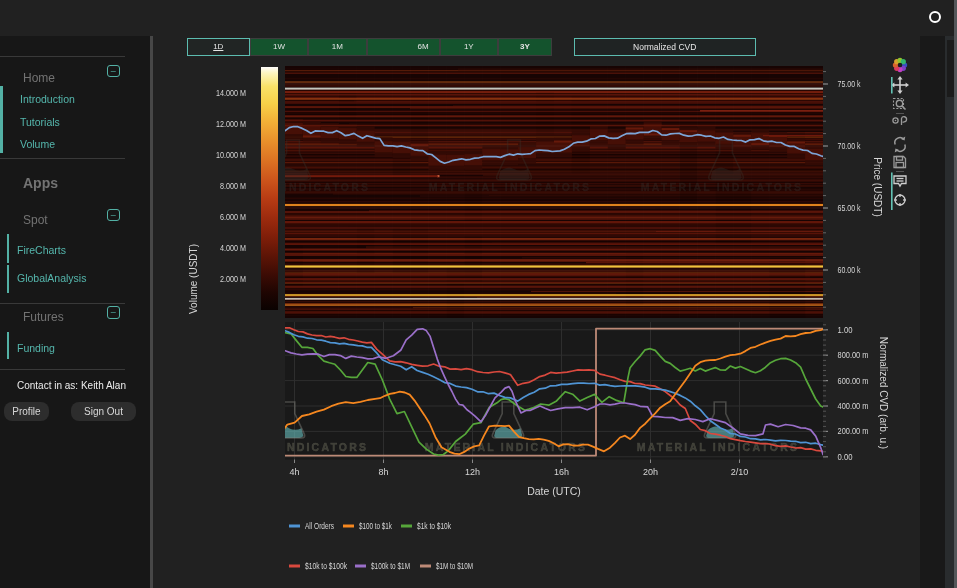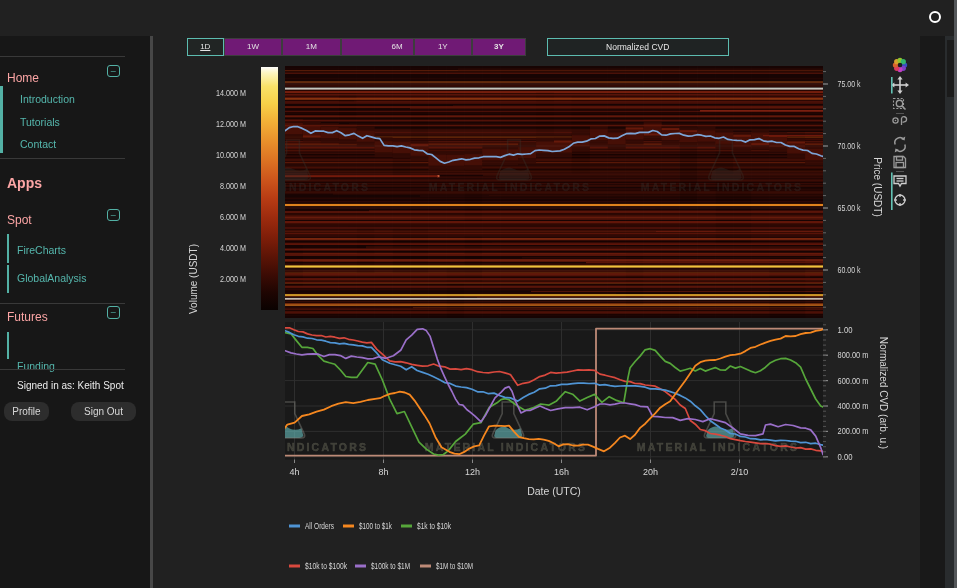--- a/index.html
+++ b/index.html
@@ -7,35 +7,35 @@
   font-family:"Liberation Sans", sans-serif; }
 #page { position:relative; width:957px; height:588px; }
 .abs { position:absolute; }
 #topbar { left:0; top:0; width:950px; height:36px; background:#2f71b0; z-index:5; }
 #topbar .title { position:absolute; left:42px; top:7px; color:#fff; font-size:17px; letter-spacing:0.2px; }
 #burger { position:absolute; left:8px; top:10px; width:11px; height:14px; }
 #burger div { width:11px; height:2px; background:#fff; margin-bottom:2.6px; border-radius:1px; }
 #spinner { position:absolute; left:929px; top:11px; width:12px; height:12px; border:2.4px solid #fff; border-radius:50%; }
 #sidebar { left:0; top:36px; width:150px; height:552px; background:#171717; z-index:4; color:#eee; }
 .hr { position:absolute; left:0; width:125px; height:1px; background:#393939; }
-.shead { position:absolute; left:7px; color:#fca5a5; font-size:12px; }
+.shead { position:absolute; left:23px; color:#737373; font-size:12px; }
 .minusbtn { position:absolute; left:107px; width:12.5px; height:12.5px; border:1px solid #53b1a5;
   border-radius:3px; color:#53b1a5; font-size:9px; line-height:10.5px; text-align:center; }
 .navlink { position:absolute; color:#55b7ad; font-size:10.5px; }
 .lbar { position:absolute; width:2.5px; background:#53b1a5; }
 .sbtn { position:absolute; background:#2d2d2d; color:#d8d8d8; font-size:10px; height:19px;
   line-height:19px; text-align:center; border-radius:8px; }
 #divider { left:150px; top:36px; width:2.5px; height:552px; background:#474747; z-index:4; }
 #rdark { left:920px; top:36px; width:25px; height:552px; background:#191919; z-index:3; }
 #rscroll { left:945px; top:36px; width:12px; height:552px; background:#292c2e; z-index:3; }
 #rthumb { left:947px; top:40px; width:10px; height:57px; background:#1b1b1b; z-index:4;}
 #redge { left:954px; top:0px; width:3px; height:588px; background:#54575a; z-index:6; }
 .btnrow { z-index:4; display:flex; }
 .tbtn { height:18px; line-height:16px; text-align:center; font-size:8px; color:#e4e4e4;
-  background:#701a75; border:1px solid #3d3d3d; border-left-width:0.5px; border-right-width:0.5px; }
+  background:#14532d; border:1px solid #3d3d3d; border-left-width:0.5px; border-right-width:0.5px; }
 .tbtn.sel { background:#212524; border:1px solid #5cbcb0; }
 .cbtn { height:18px; line-height:16px; text-align:center; font-size:8.5px; color:#e8e8e8;
   background:#292929; border:1px solid #3d3d3d; }
 .cbtn.sel { background:#1f2323; border:1px solid #5cbcb0; }
 </style>
 </head>
 <body>
 <div id="page">
 <svg class="abs" style="left:0;top:0;z-index:1" width="957" height="588" viewBox="0 0 957 588">
 
@@ -701,48 +701,48 @@
 </svg>
 
 <div id="spinner" class="abs" style="z-index:6"></div>
 <div id="sidebar" class="abs">
   <div class="hr" style="top:19.5px"></div>
   <div class="shead" style="top:35px;">Home</div>
   <div class="minusbtn" style="top:28.5px">–</div>
   <div class="lbar" style="left:0; top:50px; height:67px;"></div>
   <div class="navlink" style="left:20px; top:56.5px;">Introduction</div>
   <div class="navlink" style="left:20px; top:79.5px;">Tutorials</div>
-  <div class="navlink" style="left:20px; top:102px;">Contact</div>
+  <div class="navlink" style="left:20px; top:102px;">Volume</div>
   <div class="hr" style="top:121.5px"></div>
   <div class="shead" style="top:138.5px; font-size:14px; font-weight:bold;">Apps</div>
   <div class="shead" style="top:177px;">Spot</div>
   <div class="minusbtn" style="top:172.5px">–</div>
   <div class="lbar" style="left:6.5px; top:198px; height:28.5px;"></div>
   <div class="navlink" style="left:17px; top:207.5px;">FireCharts</div>
   <div class="lbar" style="left:6.5px; top:229px; height:27.5px;"></div>
   <div class="navlink" style="left:17px; top:236.3px;">GlobalAnalysis</div>
   <div class="hr" style="top:267px"></div>
   <div class="shead" style="top:274px;">Futures</div>
   <div class="minusbtn" style="top:270px">–</div>
   <div class="lbar" style="left:6.5px; top:295.6px; height:27.6px;"></div>
-  <div class="navlink" style="left:17px; top:306px;margin-top:18px;">Funding</div>
+  <div class="navlink" style="left:17px; top:306px;">Funding</div>
   <div class="hr" style="top:333.3px"></div>
-  <div style="position:absolute; left:17px; top:344px; font-size:10px; color:#ececec;">Signed in as: Keith Spot</div>
+  <div style="position:absolute; left:17px; top:344px; font-size:10px; color:#ececec;">Contact in as: Keith Alan</div>
   <div class="sbtn" style="left:4px; top:366px; width:45px;">Profile</div>
   <div class="sbtn" style="left:71px; top:366px; width:65px;">Sign Out</div>
 </div>
 <div id="divider" class="abs"></div>
 <div id="rdark" class="abs"></div>
 <div id="rscroll" class="abs"></div>
 <div id="rthumb" class="abs"></div>
 <div id="redge" class="abs"></div>
 <div class="btnrow abs" style="left:186.8px; top:37.5px;">
-  <div class="tbtn sel" style="width:37px;text-decoration:underline;">1D</div>
+  <div class="tbtn sel" style="width:63px;text-decoration:underline;">1D</div>
   <div class="tbtn" style="width:58.4px;">1W</div>
   <div class="tbtn" style="width:58.4px;">1M</div>
   <div class="tbtn" style="width:73px;padding-left:40px;">6M</div>
   <div class="tbtn" style="width:58.4px;">1Y</div>
   <div class="tbtn" style="width:54px;font-weight:bold;">3Y</div>
 </div>
-<div class="btnrow abs" style="left:547px; top:37.5px;">
+<div class="btnrow abs" style="left:574px; top:37.5px;">
   <div class="cbtn sel" style="width:181.5px;">Normalized CVD</div>
 </div>
 </div>
 
 </body></html>

